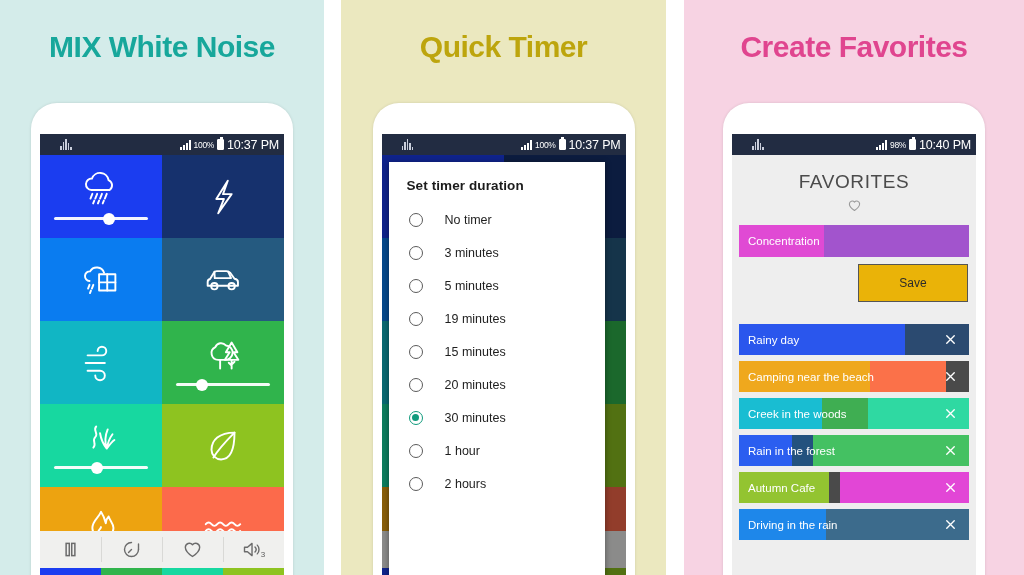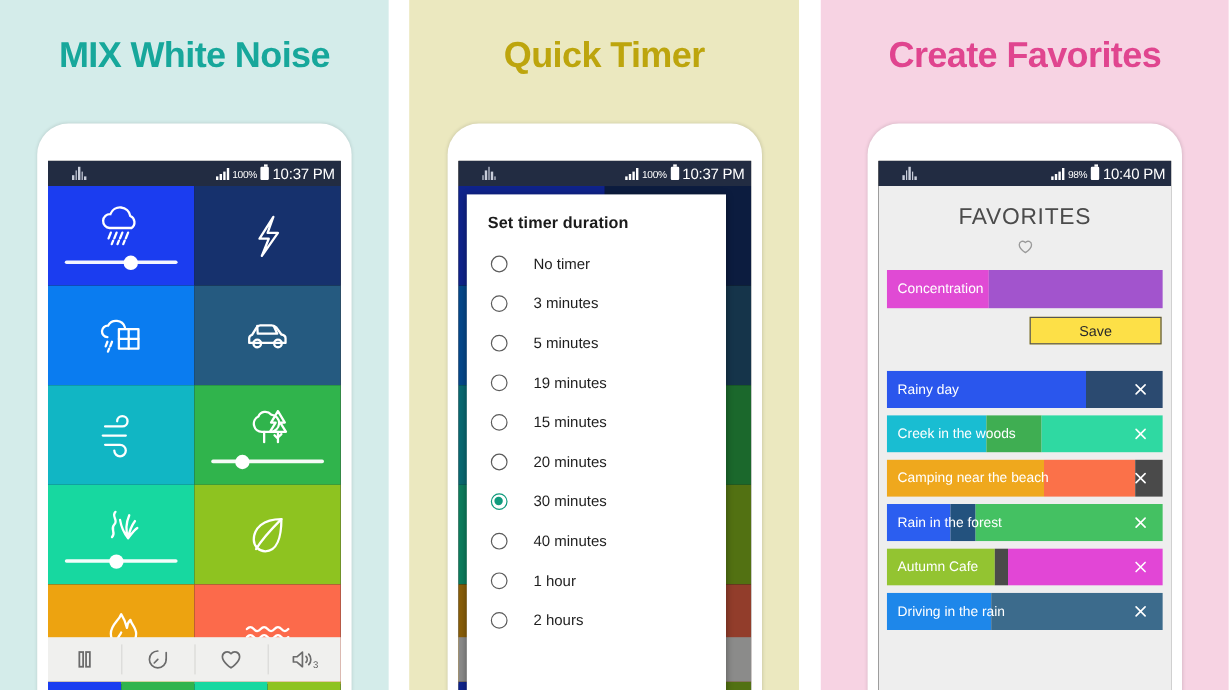--- a/index.html
+++ b/index.html
@@ -125,22 +125,22 @@
   .seg-wrap { position: absolute; inset: 0; display: flex; }
   .seg { height: 100%; }
   .fav-name { position: relative; z-index: 2; color: #ffffff;
               font-size: 11.5px; padding-left: 9px; }
   .fav-x { position: absolute; right: 0; top: 0; bottom: 0; width: 38px; z-index: 3;
            display: flex; align-items: center; justify-content: center; }
   .fav-x svg { width: 15px; height: 15px; }
   .new-fav { position: relative; height: 32px; margin: 12px 7px 0 7px;
              display: flex; align-items: center; overflow: hidden; }
   .save-row { display: flex; justify-content: flex-end; padding: 7px 8px 0 0; }
-  .save-btn { border: 1.8px solid #555; background: #fde047; color: #2b2b2b;
-              font-size: 12px; width: 110px; height: 23px;
+  .save-btn { border: 1.8px solid #555; background: #eab308; color: #2b2b2b;
+              font-size: 12px; width: 110px; height: 38px;
               display: flex; align-items: center; justify-content: center; }
 </style>
 </head>
 <body>
 
 <div class="stage">
 
   <section class="panel" id="panel-0">
     <div class="panel-title">MIX White Noise</div>
 
@@ -386,24 +386,20 @@
           <div class="dlg-opt">
             <span class="radio"></span>
             <span class="dlg-label">20 minutes</span>
           </div>
           <div class="dlg-opt">
             <span class="radio on"></span>
             <span class="dlg-label">30 minutes</span>
           </div>
           <div class="dlg-opt">
             <span class="radio"></span>
-            <span class="dlg-label">40 minutes</span>
-          </div>
-          <div class="dlg-opt">
-            <span class="radio"></span>
             <span class="dlg-label">1 hour</span>
           </div>
           <div class="dlg-opt">
             <span class="radio"></span>
             <span class="dlg-label">2 hours</span>
           </div>
         </div>
 
       </div>
     </div>
@@ -472,48 +468,48 @@
               <span class="fav-name">Rainy day</span>
               <div class="fav-x">
                 <svg viewBox="0 0 24 24" fill="none" stroke="#fff" stroke-width="2.2" stroke-linecap="round">
                   <path d="M6 6l12 12M18 6L6 18"></path>
                 </svg>
               </div>
             </div>
 
             <div class="fav-row">
               <div class="seg-wrap">
+                <div class="seg" style="width:57%;background:#efa81d"></div>
+                <div class="seg" style="width:33%;background:#fb7149"></div>
+                <div class="seg" style="width:10%;background:#4a4a4a"></div>
+              </div>
+              <span class="fav-name">Camping near the beach</span>
+              <div class="fav-x">
+                <svg viewBox="0 0 24 24" fill="none" stroke="#fff" stroke-width="2.2" stroke-linecap="round">
+                  <path d="M6 6l12 12M18 6L6 18"></path>
+                </svg>
+              </div>
+            </div>
+
+            <div class="fav-row">
+              <div class="seg-wrap">
                 <div class="seg" style="width:36%;background:#19bdd2"></div>
                 <div class="seg" style="width:20%;background:#3fae52"></div>
                 <div class="seg" style="width:44%;background:#2fd9a2"></div>
               </div>
               <span class="fav-name">Creek in the woods</span>
               <div class="fav-x">
                 <svg viewBox="0 0 24 24" fill="none" stroke="#fff" stroke-width="2.2" stroke-linecap="round">
                   <path d="M6 6l12 12M18 6L6 18"></path>
                 </svg>
               </div>
             </div>
 
             <div class="fav-row">
               <div class="seg-wrap">
-                <div class="seg" style="width:57%;background:#efa81d"></div>
-                <div class="seg" style="width:33%;background:#fb7149"></div>
-                <div class="seg" style="width:10%;background:#4a4a4a"></div>
-              </div>
-              <span class="fav-name">Camping near the beach</span>
-              <div class="fav-x">
-                <svg viewBox="0 0 24 24" fill="none" stroke="#fff" stroke-width="2.2" stroke-linecap="round">
-                  <path d="M6 6l12 12M18 6L6 18"></path>
-                </svg>
-              </div>
-            </div>
-
-            <div class="fav-row">
-              <div class="seg-wrap">
                 <div class="seg" style="width:23%;background:#2b5ef0"></div>
                 <div class="seg" style="width:9%;background:#23527e"></div>
                 <div class="seg" style="width:68%;background:#44c162"></div>
               </div>
               <span class="fav-name">Rain in the forest</span>
               <div class="fav-x">
                 <svg viewBox="0 0 24 24" fill="none" stroke="#fff" stroke-width="2.2" stroke-linecap="round">
                   <path d="M6 6l12 12M18 6L6 18"></path>
                 </svg>
               </div>

